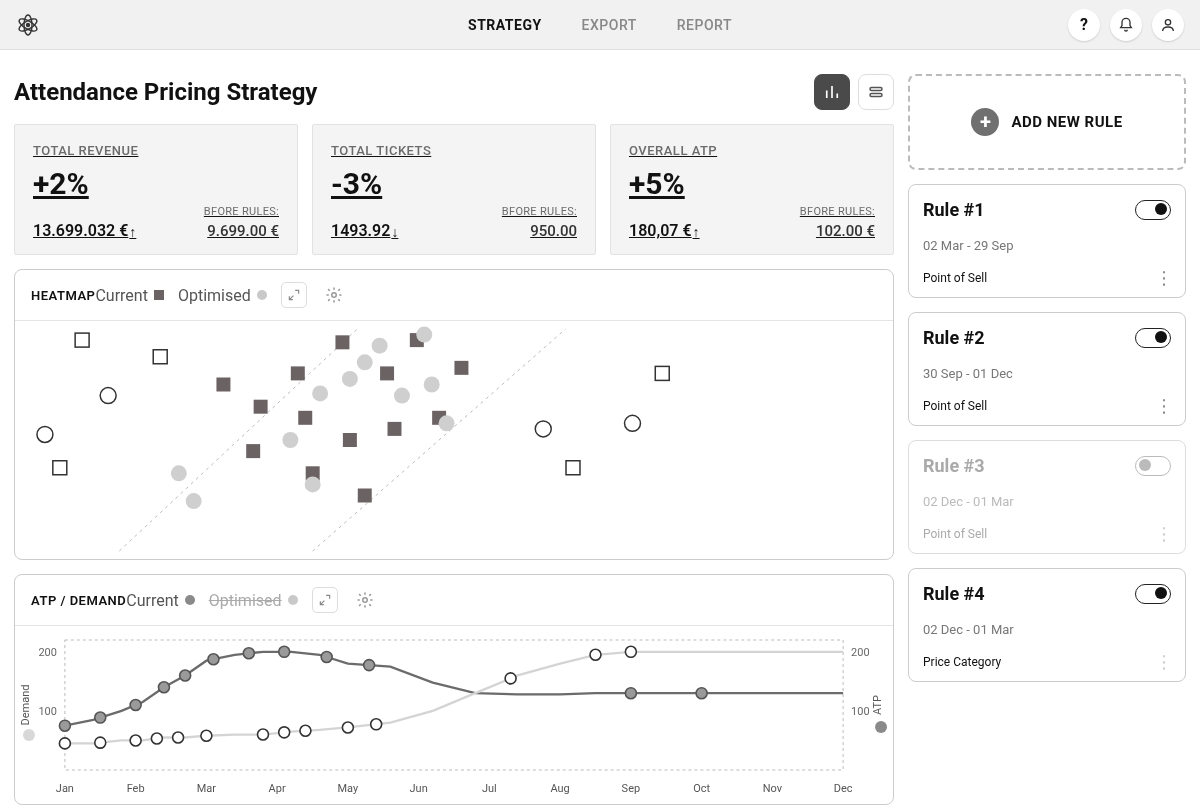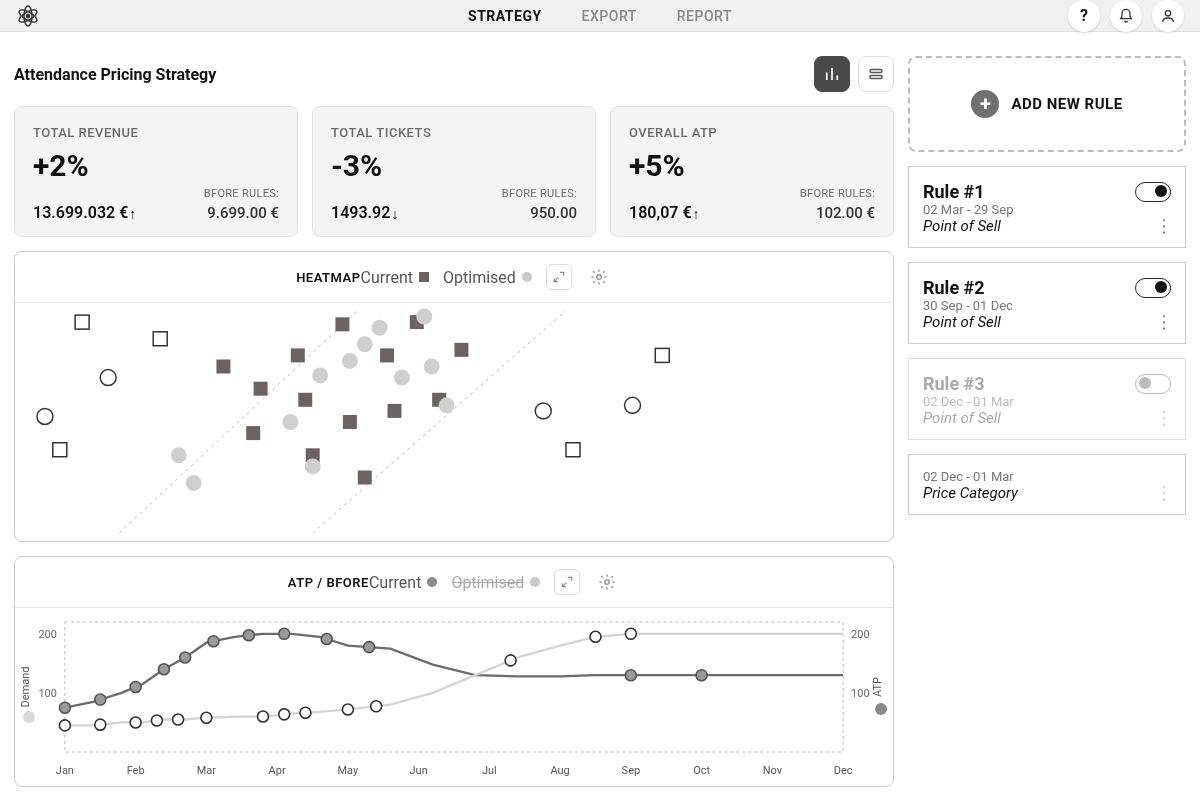--- a/index.html
+++ b/index.html
@@ -7,21 +7,21 @@
     font-family: -apple-system, BlinkMacSystemFont, "Segoe UI", Roboto, Helvetica, Arial, sans-serif;
     background: #fff;
     color: #111;
     width: 1200px;
     height: 808px;
     overflow: hidden;
   }
 
   
   .header {
-    height: 32px;
+    height: 50px;
     background: #f1f1f1;
     display: flex;
     align-items: center;
     padding: 0 16px;
     border-bottom: 1px solid #e0e0e0;
   }
   .logo svg { display:block; }
   .nav {
     display: flex;
     gap: 40px;
@@ -57,61 +57,62 @@
   .main {
     display: flex;
     padding: 24px 14px 14px 14px;
     gap: 14px;
   }
   .content { flex: 1; display: flex; flex-direction: column; gap: 14px; min-width: 0; }
   .sidebar { width: 278px; display: flex; flex-direction: column; gap: 14px; }
 
   
   .page-header-row { display:flex; align-items:center; justify-content: space-between; }
-  .page-title { font-size: 16px; font-weight: 700; }
+  .page-title { font-size: 24px; font-weight: 700; }
   .view-toggle { display:flex; gap:8px; }
   .view-btn {
     width: 36px; height: 36px;
     border-radius: 8px;
     display:flex; align-items:center; justify-content:center;
     cursor:pointer;
     border: 1px solid #ddd;
     background: #fff;
   }
   .view-btn.active { background: #4a4a4a; border-color:#4a4a4a; }
 
   
   .stat-cards { display:flex; gap:14px; }
   .stat-card {
     flex:1;
     background: #f4f4f4;
     border: 1px solid #e2e2e2;
-    border-radius: 8px;
+    border-radius: 2px;
     padding: 18px 18px 14px 18px;
     display:flex; flex-direction:column; gap:8px;
     position: relative;
+    text-decoration: underline;
   }
   .stat-title { font-size: 13px; color: #6b6b6b; letter-spacing: 0.5px; font-weight: 500;}
   .stat-pct { font-size: 30px; font-weight: 700; }
   .stat-bottom { display:flex; align-items:flex-end; justify-content: space-between; margin-top:-4px;}
   .stat-val { font-size: 16px; font-weight: 600; display:flex; align-items:flex-end; gap:1px;}
   .stat-bfore { text-align:right; font-size: 11px; color:#6b6b6b; }
   .stat-bfore .bflabel { display:block; margin-bottom:4px; letter-spacing:0.3px; }
   .stat-bfore .bfval { font-size: 15px; font-weight:500; color:#333; }
   .arrow { font-size: 14px; }
 
   
   .panel {
     border: 1px solid #ccc;
     border-radius: 8px;
     overflow: hidden;
     background: #fff;
   }
   .panel-header {
-    display:flex; align-items:center; justify-content:center;
+    display:flex; align-items:center; justify-content:flex-start;
     padding: 12px 16px;
     border-bottom: 1px solid #e5e5e5;
   }
   .panel-title { font-size: 13px; font-weight:600; letter-spacing:0.5px; }
   .panel-tools { display:flex; align-items:center; gap:14px; font-size:16px; color:#555;}
   .legend-item { display:flex; align-items:center; gap:6px; }
   .legend-sq { width:10px; height:10px; background:#6b6263; }
   .legend-dot { width:10px; height:10px; border-radius:50%; background:#c9c9c9; }
   .tool-icon {
     width:26px; height:26px; border:1px solid #ddd; border-radius:5px;
@@ -134,39 +135,39 @@
   }
   .add-rule .plus {
     width:28px; height:28px; border-radius:50%;
     background:#707070; color:#fff; display:flex; align-items:center; justify-content:center;
     font-size: 20px; font-weight:700;
   }
   .add-rule .label { font-size:15px; font-weight:700; letter-spacing:0.5px; }
 
   .rule-card {
     border: 1px solid #ccc;
-    border-radius: 0;
+    border-radius: 8px;
     padding: 14px 14px 12px 14px;
-    display:flex; flex-direction:column; gap:0;
+    display:flex; flex-direction:column; gap:18px;
     position:relative;
   }
   .rule-card.disabled { color:#aaa; border-color:#ddd; }
   .rule-head { display:flex; align-items:center; justify-content:space-between; }
   .rule-name { font-size:18px; font-weight:700; }
   .toggle {
     width:36px; height:20px; border-radius:10px; border:1.5px solid #222;
     position:relative; cursor:pointer; background:#fff;
   }
   .toggle .knob { position:absolute; width:12px; height:12px; border-radius:50%; background:#111; top:2.5px; right:3px; }
   .toggle.off { border-color:#bbb; }
   .toggle.off .knob { background:#bbb; left:3px; right:auto; }
   .rule-dates { font-size:13px; color:#777; }
   .rule-card.disabled .rule-dates{ color:#bbb;}
   .rule-type-row { display:flex; align-items:center; justify-content:space-between; }
-  .rule-type { font-size:15px;font-style:italic; }
+  .rule-type { font-size:12px; }
   .kebab { width:16px; font-size:18px; color:#888; cursor:pointer; text-align:center; line-height: 4px; letter-spacing: 0;}
   .rule-card.disabled .kebab{color:#ccc;}
 
   svg text { font-family: inherit; }
 </style>
 </head>
 <body>
 
 <div class="header">
   <div class="logo">
@@ -329,21 +330,21 @@
             <rect x="60.27272727272728" y="12.100000000000023" width="14" height="14" fill="#fff" stroke="#333" stroke-width="1.5"></rect>
             <rect x="138.54545454545453" y="28.75" width="14" height="14" fill="#fff" stroke="#333" stroke-width="1.5"></rect>
             <rect x="552.2727272727273" y="139.75" width="14" height="14" fill="#fff" stroke="#333" stroke-width="1.5"></rect>
             <rect x="641.7272727272727" y="45.39999999999998" width="14" height="14" fill="#fff" stroke="#333" stroke-width="1.5"></rect>
           </svg>
       </div>
     </div>
 
     <div class="panel">
       <div class="panel-header">
-        <div class="panel-title">ATP / BFORE</div>
+        <div class="panel-title">ATP / DEMAND</div>
         <div class="panel-tools">
           <div class="legend-item">
             <span>Current</span>
               <span class="legend-dot" style="background:#8a8a8a"></span>
           </div>
           <div class="legend-item">
             <span class="striketext">Optimised</span>
               <span class="legend-dot"></span>
           </div>
           <div class="tool-icon">
@@ -458,20 +459,26 @@
           </div>
       </div>
       <div class="rule-dates">02 Dec - 01 Mar</div>
       <div class="rule-type-row">
         <div class="rule-type">Point of Sell</div>
         <div class="kebab">⋮</div>
       </div>
     </div>
 
     <div class="rule-card">
+      <div class="rule-head">
+        <div class="rule-name">Rule #4</div>
+        <div class="toggle">
+            <div class="knob"></div>
+          </div>
+      </div>
       <div class="rule-dates">02 Dec - 01 Mar</div>
       <div class="rule-type-row">
         <div class="rule-type">Price Category</div>
         <div class="kebab" style="color:#ccc">⋮</div>
       </div>
     </div>
 
   </div>
 </div>
 

